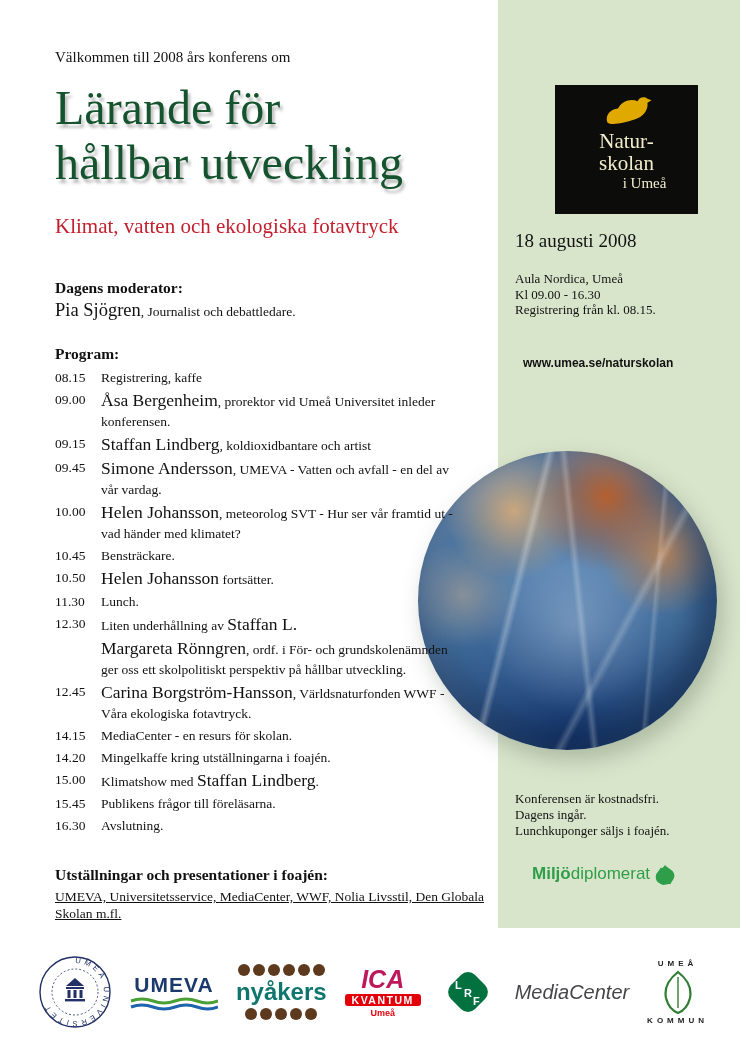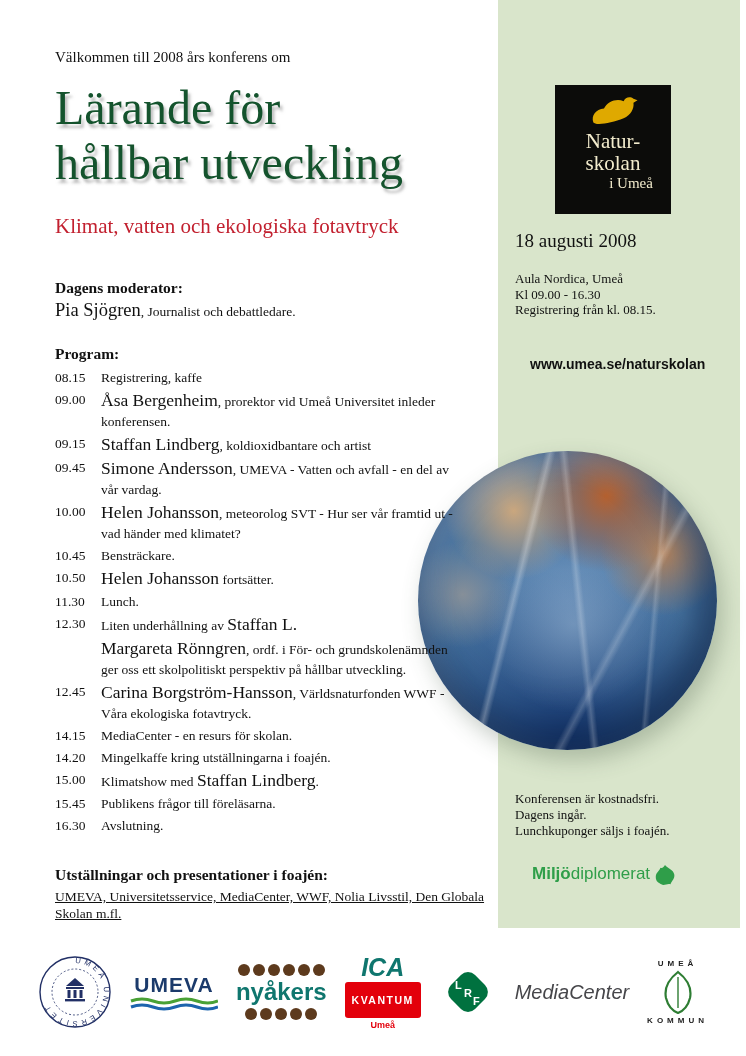--- a/index.html
+++ b/index.html
@@ -6,30 +6,30 @@
   html,body { background:#ffffff; }
   .poster {
     position:relative; width:746px; height:1056px; margin:0 auto;
     background:#ffffff; overflow:hidden;
     font-family:"Liberation Serif", serif; color:#111;
   }
 
   
   .sidebar { position:absolute; left:498px; top:0; width:242px; height:928px; background:#d9e5cb; z-index:1; }
   .logo-box {
-    position:absolute; left:57px; top:85px; width:116px; height:129px;
+    position:absolute; left:57px; top:85px; width:143px; height:129px;
     background:#0c0c0a; text-align:center; padding-top:8px;
   }
   .bird { display:block; margin:0 auto 1px auto; }
   .logo-line1,.logo-line2 { color:#f3eccd; font-size:21px; line-height:22px; }
   .logo-line3 { color:#f3eccd; font-size:15px; line-height:18px;padding-left:36px; }
 
   .side-date  { position:absolute; left:17px; top:230px; font-size:19px; }
   .side-venue { position:absolute; left:17px; top:271px; font-size:13px; line-height:15.5px; }
-  .side-url   { position:absolute; left:32px; top:356px; font-family:"Liberation Sans", sans-serif; font-weight:bold; font-size:14px; }
+  .side-url   { position:absolute; left:25px; top:356px; font-family:"Liberation Sans", sans-serif; font-weight:bold; font-size:12px; }
   .side-notes { position:absolute; left:17px; top:791px; font-size:13px; line-height:16px; }
   .eco-label  {
     position:absolute; left:34px; top:864px; display:flex; gap:3px;
     color:#2f9e49; font-family:"Liberation Sans", sans-serif; font-size:17px;
   }
   .eco-text b { font-weight:700; }
 
   
   .globe {
     position:absolute; left:418px; top:451px; width:299px; height:299px; border-radius:50%; z-index:2;
@@ -81,24 +81,24 @@
   .logos {
     position:absolute; left:0; bottom:0; width:746px; height:128px; z-index:3;
     display:flex; align-items:center; justify-content:space-between; padding:0 38px;
   }
   .logo { display:flex; flex-direction:column; align-items:center; }
   .uni text { font-family:"Liberation Sans", sans-serif; }
   .umeva-text { font-family:"Liberation Sans", sans-serif; font-weight:800; font-size:21px; color:#1b3a6b; letter-spacing:1px; }
   .nyakers .dots { display:flex; gap:3px; }
   .nyakers .dots span { width:12px; height:12px; border-radius:50%; background:#5d3a1d; display:block; }
   .nyakers-text { font-family:"Liberation Sans", sans-serif; font-weight:bold; font-size:24px; color:#0f766e; margin:2px 0; }
-  .ica-text { font-family:"Liberation Sans", sans-serif; font-weight:800; font-style:italic; font-size:25px; color:#0f766e; line-height:1; }
+  .ica-text { font-family:"Liberation Sans", sans-serif; font-weight:800; font-style:italic; font-size:25px; color:#be185d; line-height:1; }
   .ica-box {
     display:block; background:#e3000b; color:#fff; font-family:"Liberation Sans", sans-serif;
-    font-weight:bold; font-size:10.5px; letter-spacing:1.5px; padding:12px 7px; border-radius:3px; margin-top:2px;
+    font-weight:bold; font-size:10.5px; letter-spacing:1.5px; padding:0 7px; border-radius:3px; margin-top:2px;
   }
   .ica-city { font-family:"Liberation Sans", sans-serif; color:#e3000b; font-size:9px; font-weight:bold; margin-top:2px; }
   .lrf svg text { fill:#fff; font-family:"Liberation Sans", sans-serif; font-weight:bold; font-size:11px; }
   .mc-text { font-family:"Liberation Sans", sans-serif; font-style:italic; font-weight:normal; font-size:20px; color:#46464a; }
   .kommun-top,.kommun-bottom { font-family:"Liberation Sans", sans-serif; font-size:8px; font-weight:bold; letter-spacing:4px; color:#222; }
   .kommun-top { margin-bottom:2px; } .kommun-bottom { margin-top:2px; }
 </style>
 </head>
 <body>
 

